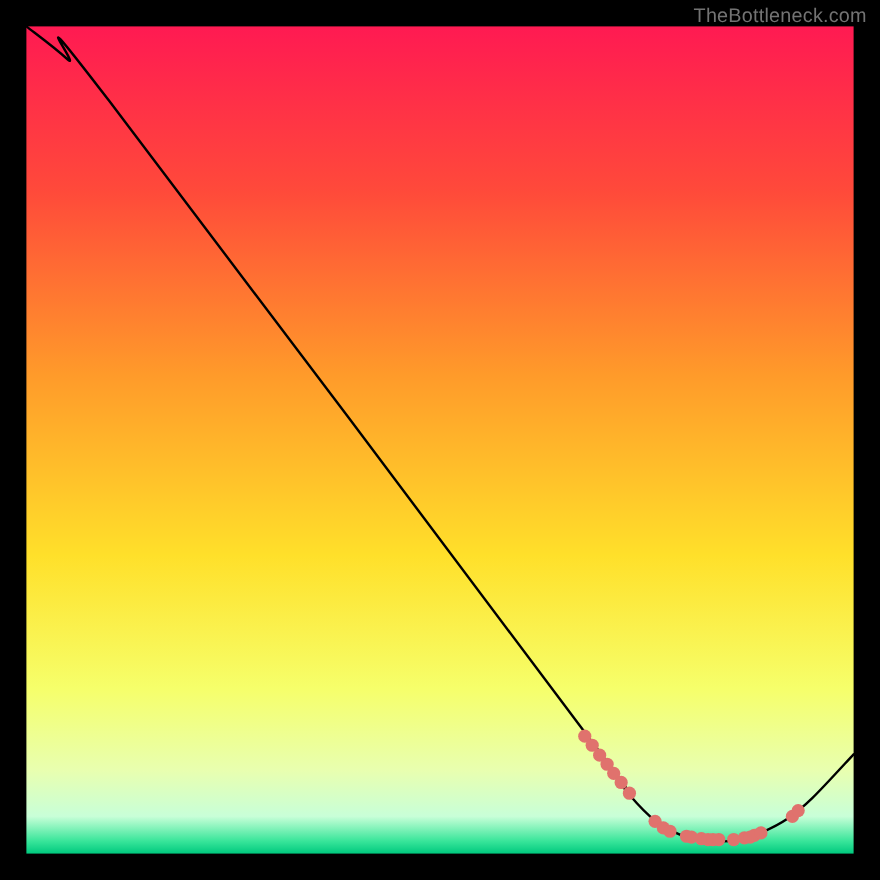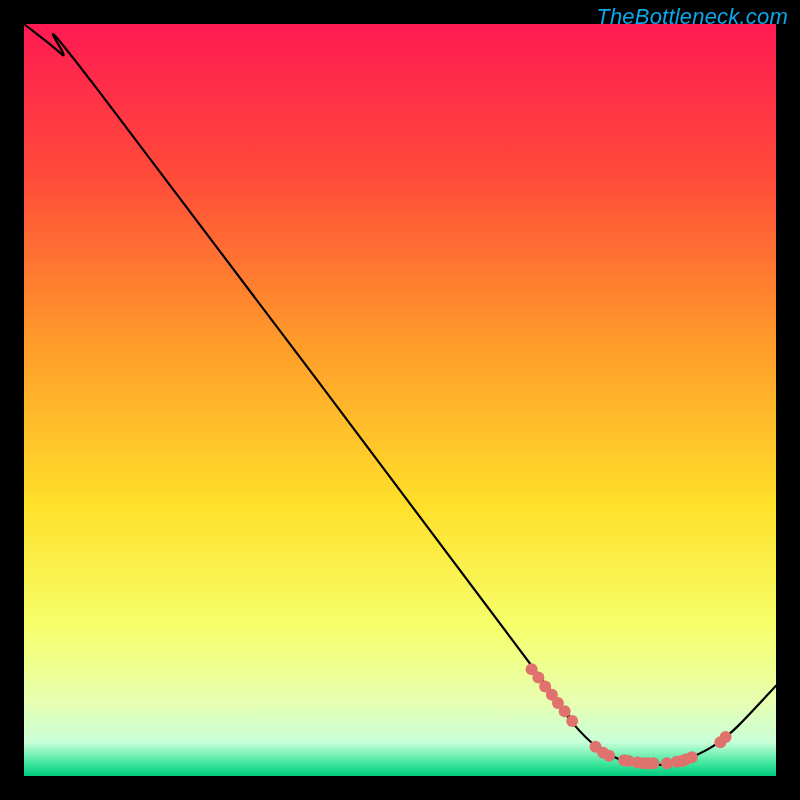--- a/index.html
+++ b/index.html
@@ -8,25 +8,24 @@
     position: relative;
     width: 800px;
     height: 800px;
     background: #000;
   }
   .watermark {
     position: absolute;
     top: 4px;
     right: 12px;
     font-family: Arial, Helvetica, sans-serif;
-    font-size: 22px;
-    color: #0ea5e9;
+    font-size: 18px;
+    color: #737373;
     letter-spacing: 0.2px;
     font-weight: 400;
-    font-style: italic;
   }
   svg.plot {
     position: absolute;
     top: 0; left: 0;
     width: 800px; height: 800px;
     display: block;
   }
 </style>
 </head>
 <body>

